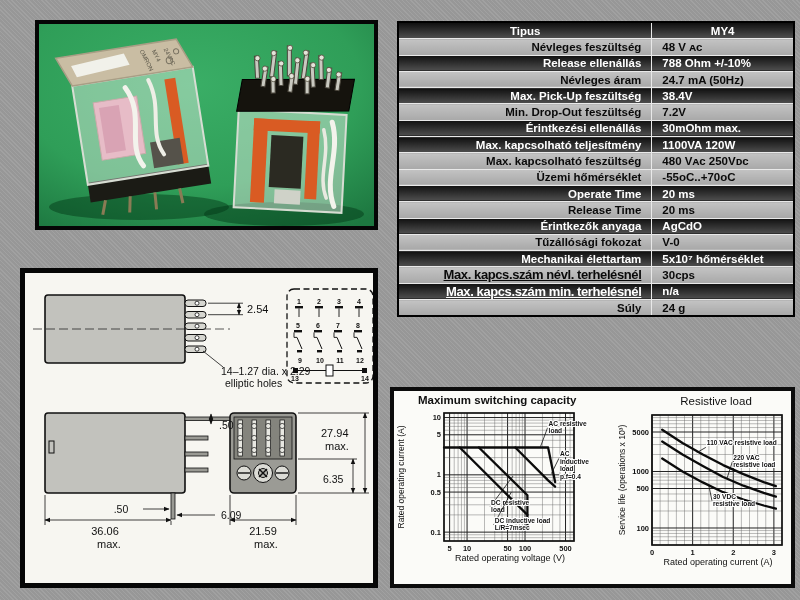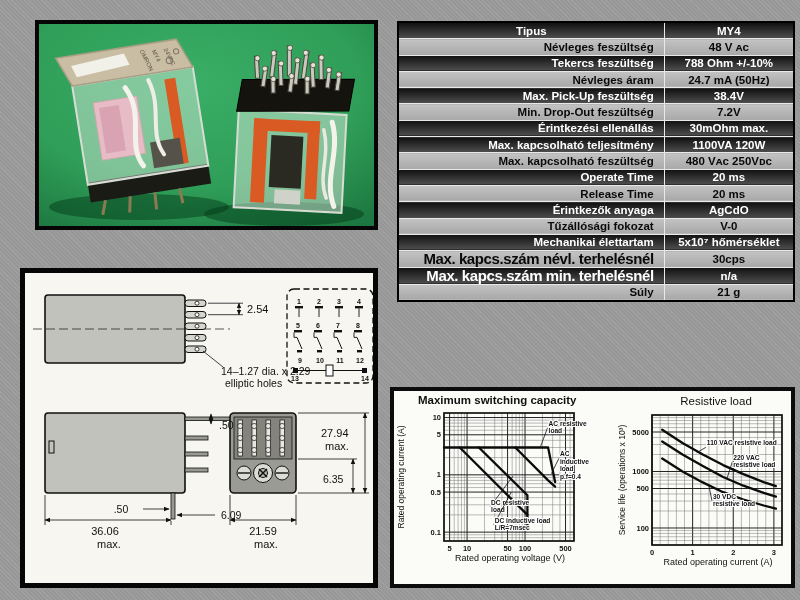--- a/index.html
+++ b/index.html
@@ -20,25 +20,25 @@
   table.spec{
     width:100%;border-collapse:collapse;border:2px solid #000;
     background:#000;
   }
   table.spec td{
     border:1px solid #e9e9e9;height:15.3px;padding:0 10px;
     font-size:11.5px;font-weight:bold;line-height:1.05;
     white-space:nowrap;overflow:hidden;
   }
   td.lbl{text-align:right;padding-left:5px;}
-  td.val{text-align:center;}
+  td.val{text-align:left;}
   tr.dark td{background:linear-gradient(180deg,#101010,#4e4e4e);color:#fff;}
   tr.light td{background:linear-gradient(180deg,#c3c3c3,#a8a8a8);color:#0a0a0a;}
   tr.hdr td{text-align:center;}
-  tr.smalltxt td.lbl{font-size:15px;letter-spacing:-0.4px;}
+  tr.smalltxt td.lbl{font-size:13px;letter-spacing:-0.4px;text-decoration:underline;}
   .drawing-panel{
     position:absolute;left:20px;top:268px;width:348px;height:310px;
     border:5px solid #060606;background:#f7f6f1;
   }
   .charts-panel{
     position:absolute;left:390px;top:387px;width:397px;height:193px;
     border:4px solid #0c0c0c;background:#fbfbf8;
     display:flex;align-items:flex-start;
   }
   svg{display:block;}
@@ -136,21 +136,21 @@
       <tbody id="spec-rows">
           <tr class="dark hdr">
             <td class="lbl">Tipus</td>
             <td class="val">MY4</td>
           </tr>
           <tr class="light">
             <td class="lbl">Névleges feszültség</td>
             <td class="val">48 V ᴀᴄ</td>
           </tr>
           <tr class="dark">
-            <td class="lbl">Tekercs feszültség</td>
+            <td class="lbl">Release ellenállás</td>
             <td class="val">788 Ohm +/-10%</td>
           </tr>
           <tr class="light">
             <td class="lbl">Névleges áram</td>
             <td class="val">24.7 mA (50Hz)</td>
           </tr>
           <tr class="dark">
             <td class="lbl">Max. Pick-Up feszültség</td>
             <td class="val">38.4V</td>
           </tr>
@@ -162,20 +162,24 @@
             <td class="lbl">Érintkezési ellenállás</td>
             <td class="val">30mOhm max.</td>
           </tr>
           <tr class="dark">
             <td class="lbl">Max. kapcsolható teljesítmény</td>
             <td class="val">1100VA 120W</td>
           </tr>
           <tr class="light">
             <td class="lbl">Max. kapcsolható feszültség</td>
             <td class="val">480 Vᴀᴄ 250Vᴅᴄ</td>
+          </tr>
+          <tr class="light">
+            <td class="lbl">Üzemi hőmérséklet</td>
+            <td class="val">-55oC..+70oC</td>
           </tr>
           <tr class="dark">
             <td class="lbl">Operate Time</td>
             <td class="val">20 ms</td>
           </tr>
           <tr class="light">
             <td class="lbl">Release Time</td>
             <td class="val">20 ms</td>
           </tr>
           <tr class="dark">
@@ -193,21 +197,21 @@
           <tr class="light smalltxt">
             <td class="lbl">Max. kapcs.szám névl. terhelésnél</td>
             <td class="val">30cps</td>
           </tr>
           <tr class="dark smalltxt">
             <td class="lbl">Max. kapcs.szám min. terhelésnél</td>
             <td class="val">n/a</td>
           </tr>
           <tr class="light">
             <td class="lbl">Súly</td>
-            <td class="val">21 g</td>
+            <td class="val">24 g</td>
           </tr>
         </tbody>
     </table>
   </div>
 
   <div class="drawing-panel">
     <svg id="drawing-svg" width="348" height="310" viewBox="0 0 348 310">
       <defs>
         <marker id="arr" viewBox="0 0 10 10" refX="9" refY="5" markerWidth="7" markerHeight="7" orient="auto-start-reverse">
           <path d="M0,1 L10,5 L0,9 z" fill="#111"></path>

